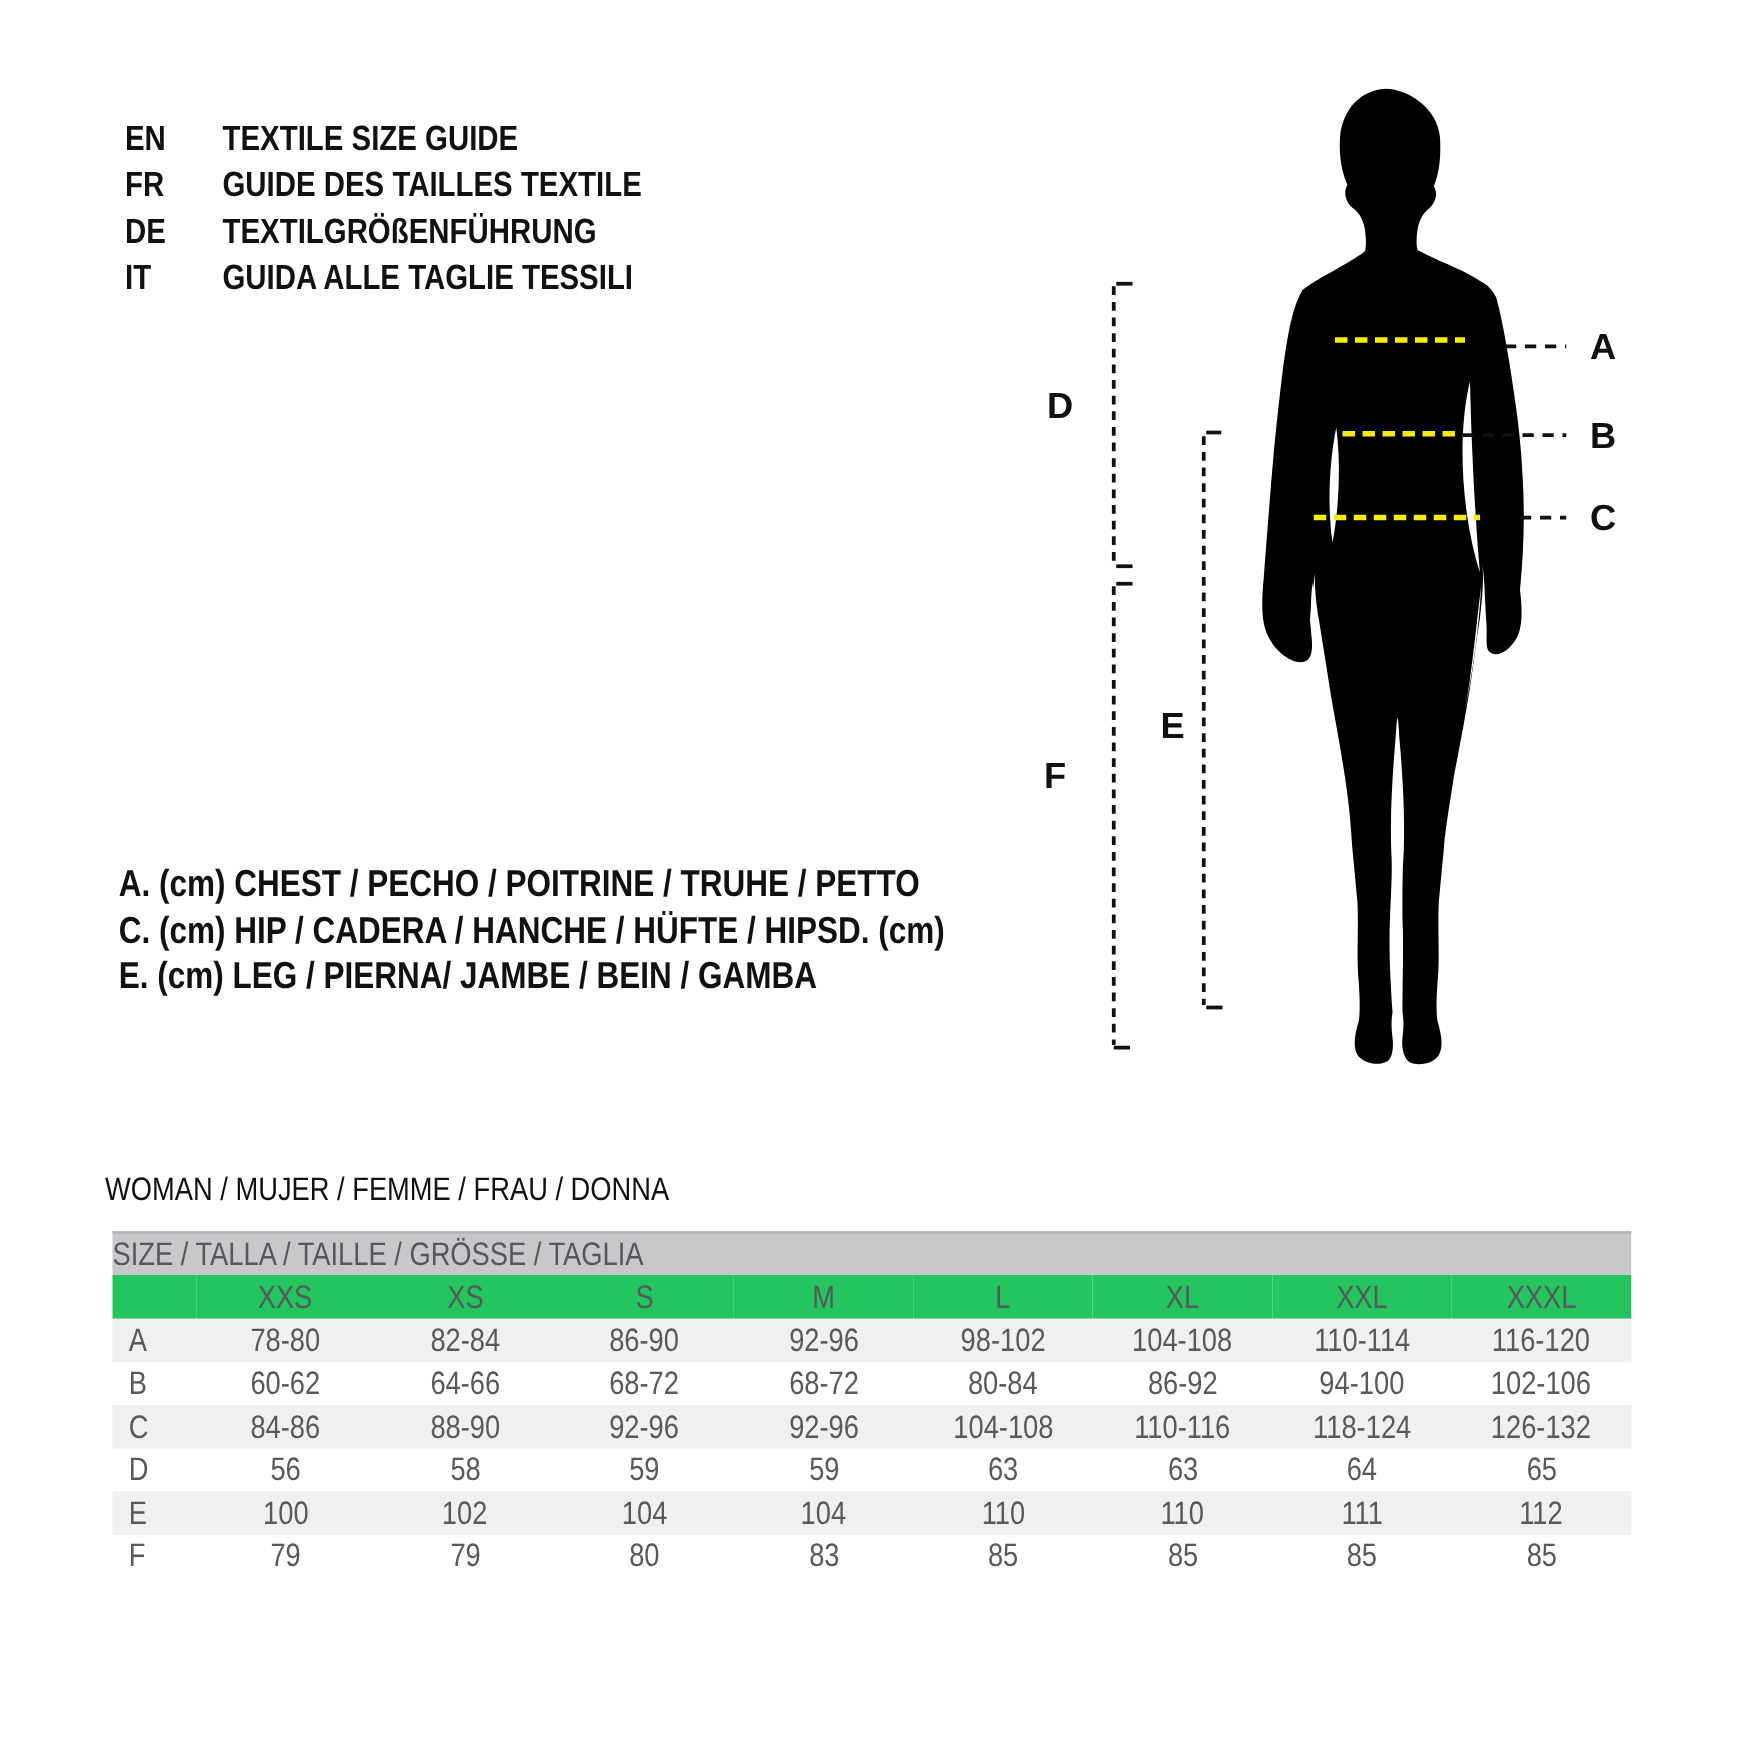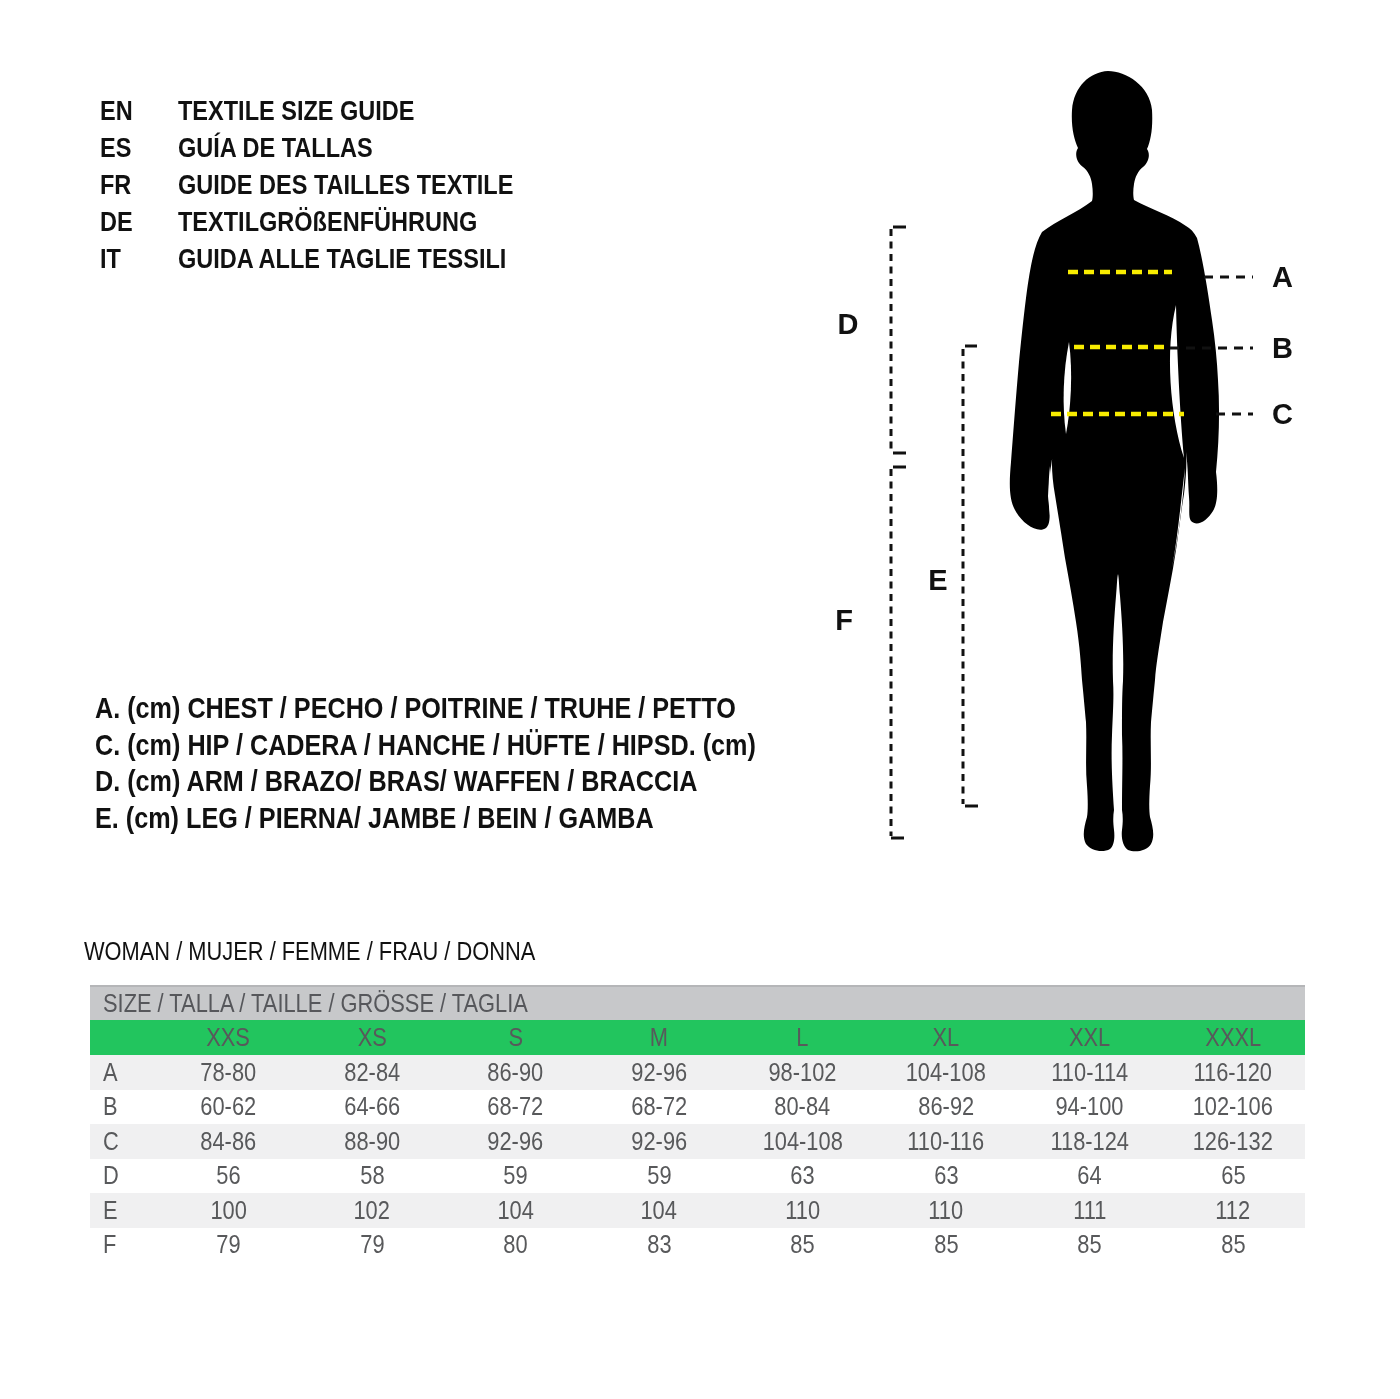--- a/index.html
+++ b/index.html
@@ -22,21 +22,21 @@
   .measure-list{position:absolute;left:95px;top:690px;font-size:30px;font-weight:700;line-height:36.6px;}
   .measure-row{height:36.6px;}
 
   
   .gender{position:absolute;left:84px;top:936px;font-size:26px;font-weight:400;line-height:30px;}
 
   
   .size-table{position:absolute;left:90px;top:985px;width:1215px;font-size:26px;color:#58595b;}
   .table-header-bar{
     height:33px;line-height:33px;background:#c7c8ca;border-top:2px solid #b5b6b8;
-    padding-left:13px;color:#56575b;font-weight:400;
+    color:#56575b;font-weight:400;
   }
   table.sizes{border-collapse:collapse;table-layout:fixed;width:1215px;}
   table.sizes td,table.sizes th{
     padding:0;margin:0;font-weight:400;color:#58595b;text-align:center;height:34.5px;
     font-size:26px;border:none;
   }
   table.sizes thead th{height:35px;background:#22c55e;}
   table.sizes td.row-label{text-align:left;padding-left:13px;}
   table.sizes tbody tr:nth-child(odd){background:#f0f0f1;}
   table.sizes tbody tr:nth-child(even){background:#ffffff;}
@@ -50,24 +50,20 @@
 </style>
 </head>
 <body>
 
 <div class="page">
 
   <div class="lang-block">
       <div class="lang-row">
         <span class="lang-code"><span class="cond">EN</span></span>
         <span class="cond">TEXTILE SIZE GUIDE</span>
-      </div>
-      <div class="lang-row">
-        <span class="lang-code"><span class="cond">ES</span></span>
-        <span class="cond">GUÍA DE TALLAS</span>
       </div>
       <div class="lang-row">
         <span class="lang-code"><span class="cond">FR</span></span>
         <span class="cond">GUIDE DES TAILLES TEXTILE</span>
       </div>
       <div class="lang-row">
         <span class="lang-code"><span class="cond">DE</span></span>
         <span class="cond">TEXTILGRÖßENFÜHRUNG</span>
       </div>
       <div class="lang-row">
@@ -173,21 +169,20 @@
     <text class="fig-label" x="1272" y="358" text-anchor="start">B</text>
     <text class="fig-label" x="1272" y="424" text-anchor="start">C</text>
     <text class="fig-label" x="848" y="334" text-anchor="middle">D</text>
     <text class="fig-label" x="938" y="590" text-anchor="middle">E</text>
     <text class="fig-label" x="844" y="630" text-anchor="middle">F</text>
   </svg>
 
   <div class="measure-list">
       <div class="measure-row"><span class="cond">A. (cm) CHEST / PECHO / POITRINE / TRUHE / PETTO</span></div>
       <div class="measure-row"><span class="cond">C. (cm) HIP / CADERA / HANCHE / HÜFTE / HIPSD. (cm)</span></div>
-      <div class="measure-row"><span class="cond">D. (cm) ARM / BRAZO/ BRAS/ WAFFEN / BRACCIA</span></div>
       <div class="measure-row"><span class="cond">E. (cm) LEG / PIERNA/ JAMBE / BEIN / GAMBA</span></div>
     </div>
 
   <div class="gender">
     <span class="cond">WOMAN / MUJER / FEMME / FRAU / DONNA</span>
   </div>
 
   <div class="size-table">
     <div class="table-header-bar">
       <span class="cond">SIZE / TALLA / TAILLE / GRÖSSE / TAGLIA</span>

